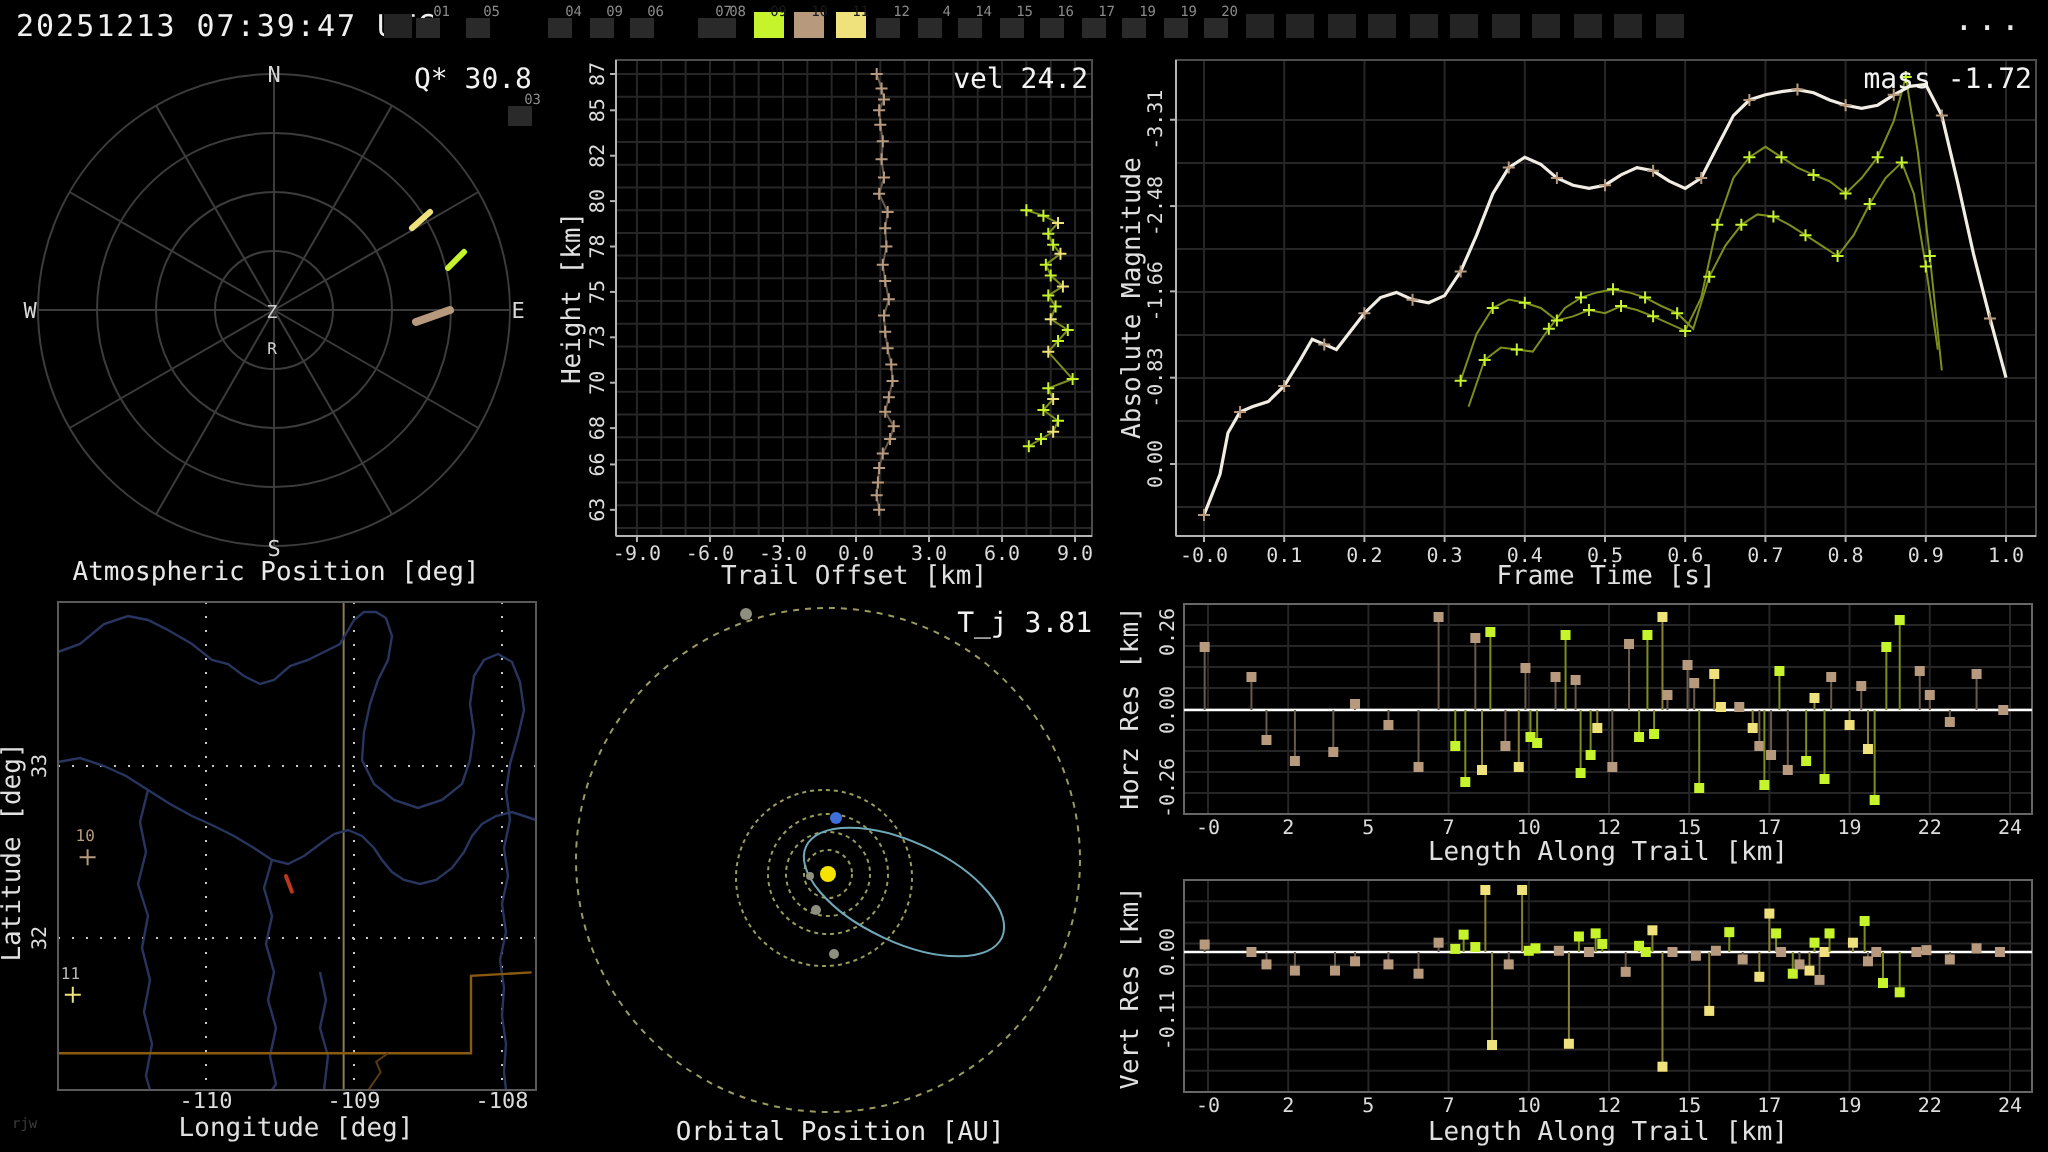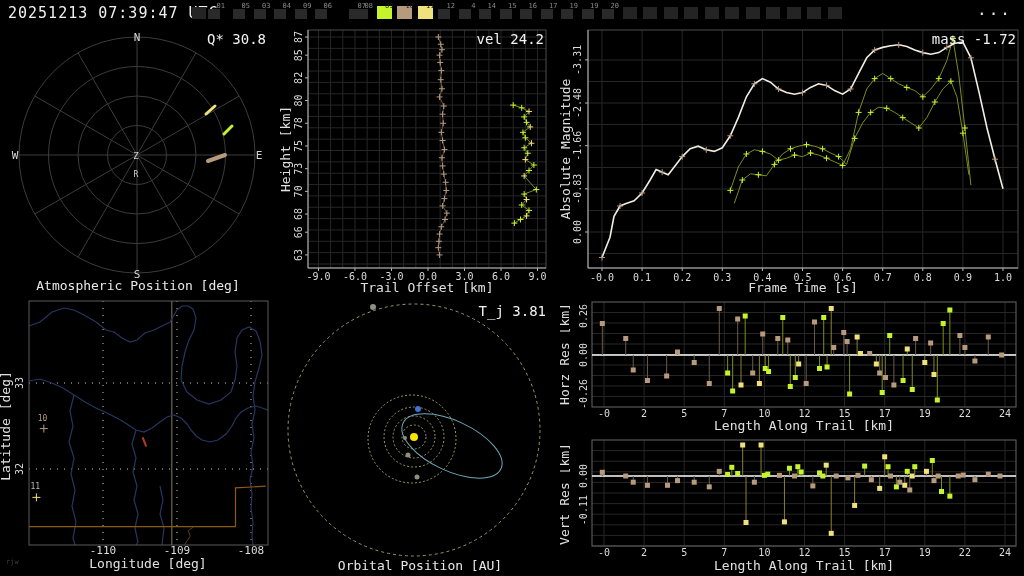--- a/index.html
+++ b/index.html
@@ -31,21 +31,21 @@
           <div class="box" style="width: 14px; height: 12px; background: rgb(36, 36, 36);"></div>
         </div>
         <div class="cell" style="left: 208px;">
           <div class="box" style="width: 12px; height: 10px; background: rgb(42, 42, 42);"></div>
           <div class="num">01</div>
         </div>
         <div class="cell" style="left: 233px;">
           <div class="box" style="width: 12px; height: 10px; background: rgb(42, 42, 42);"></div>
           <div class="num">05</div>
         </div>
-        <div class="cell" style="left: 253.5px;">
+        <div class="cell" style="left: 253.5px; margin-top: 44px;">
           <div class="box" style="width: 12px; height: 10px; background: rgb(42, 42, 42);"></div>
           <div class="num">03</div>
         </div>
         <div class="cell" style="left: 274px;">
           <div class="box" style="width: 12px; height: 10px; background: rgb(42, 42, 42);"></div>
           <div class="num">04</div>
         </div>
         <div class="cell" style="left: 294.5px;">
           <div class="box" style="width: 12px; height: 10px; background: rgb(42, 42, 42);"></div>
           <div class="num">09</div>

